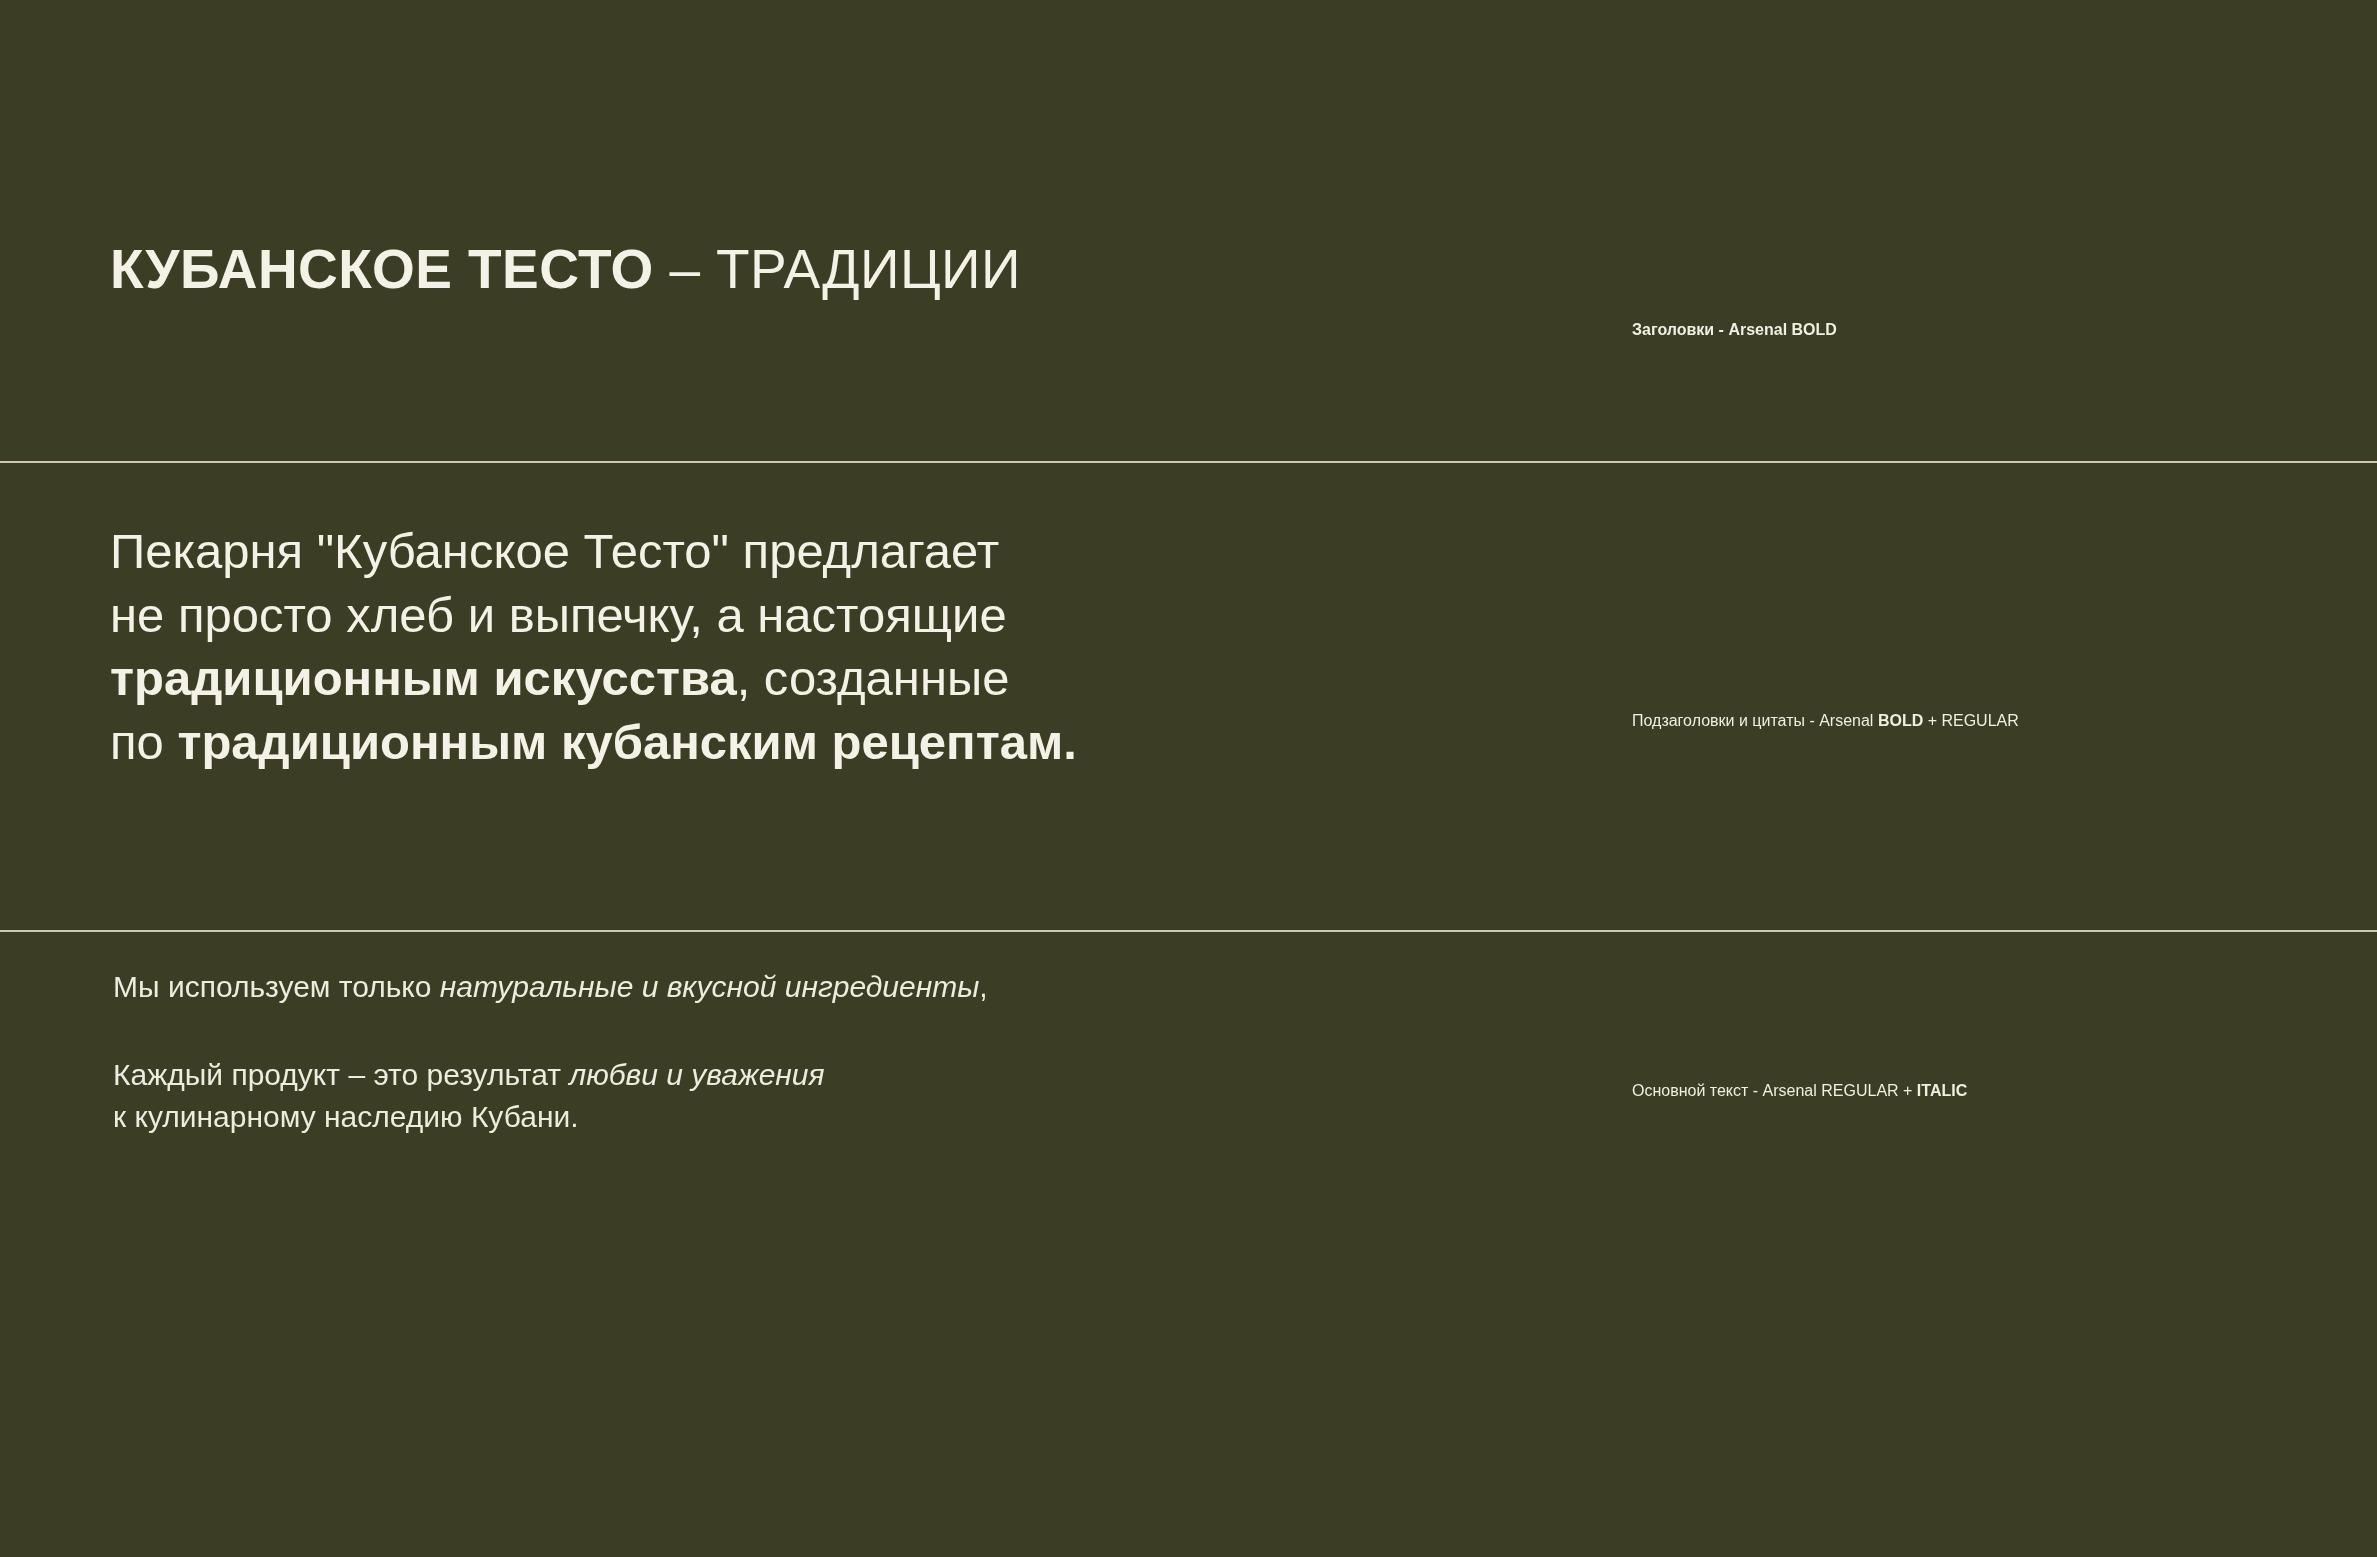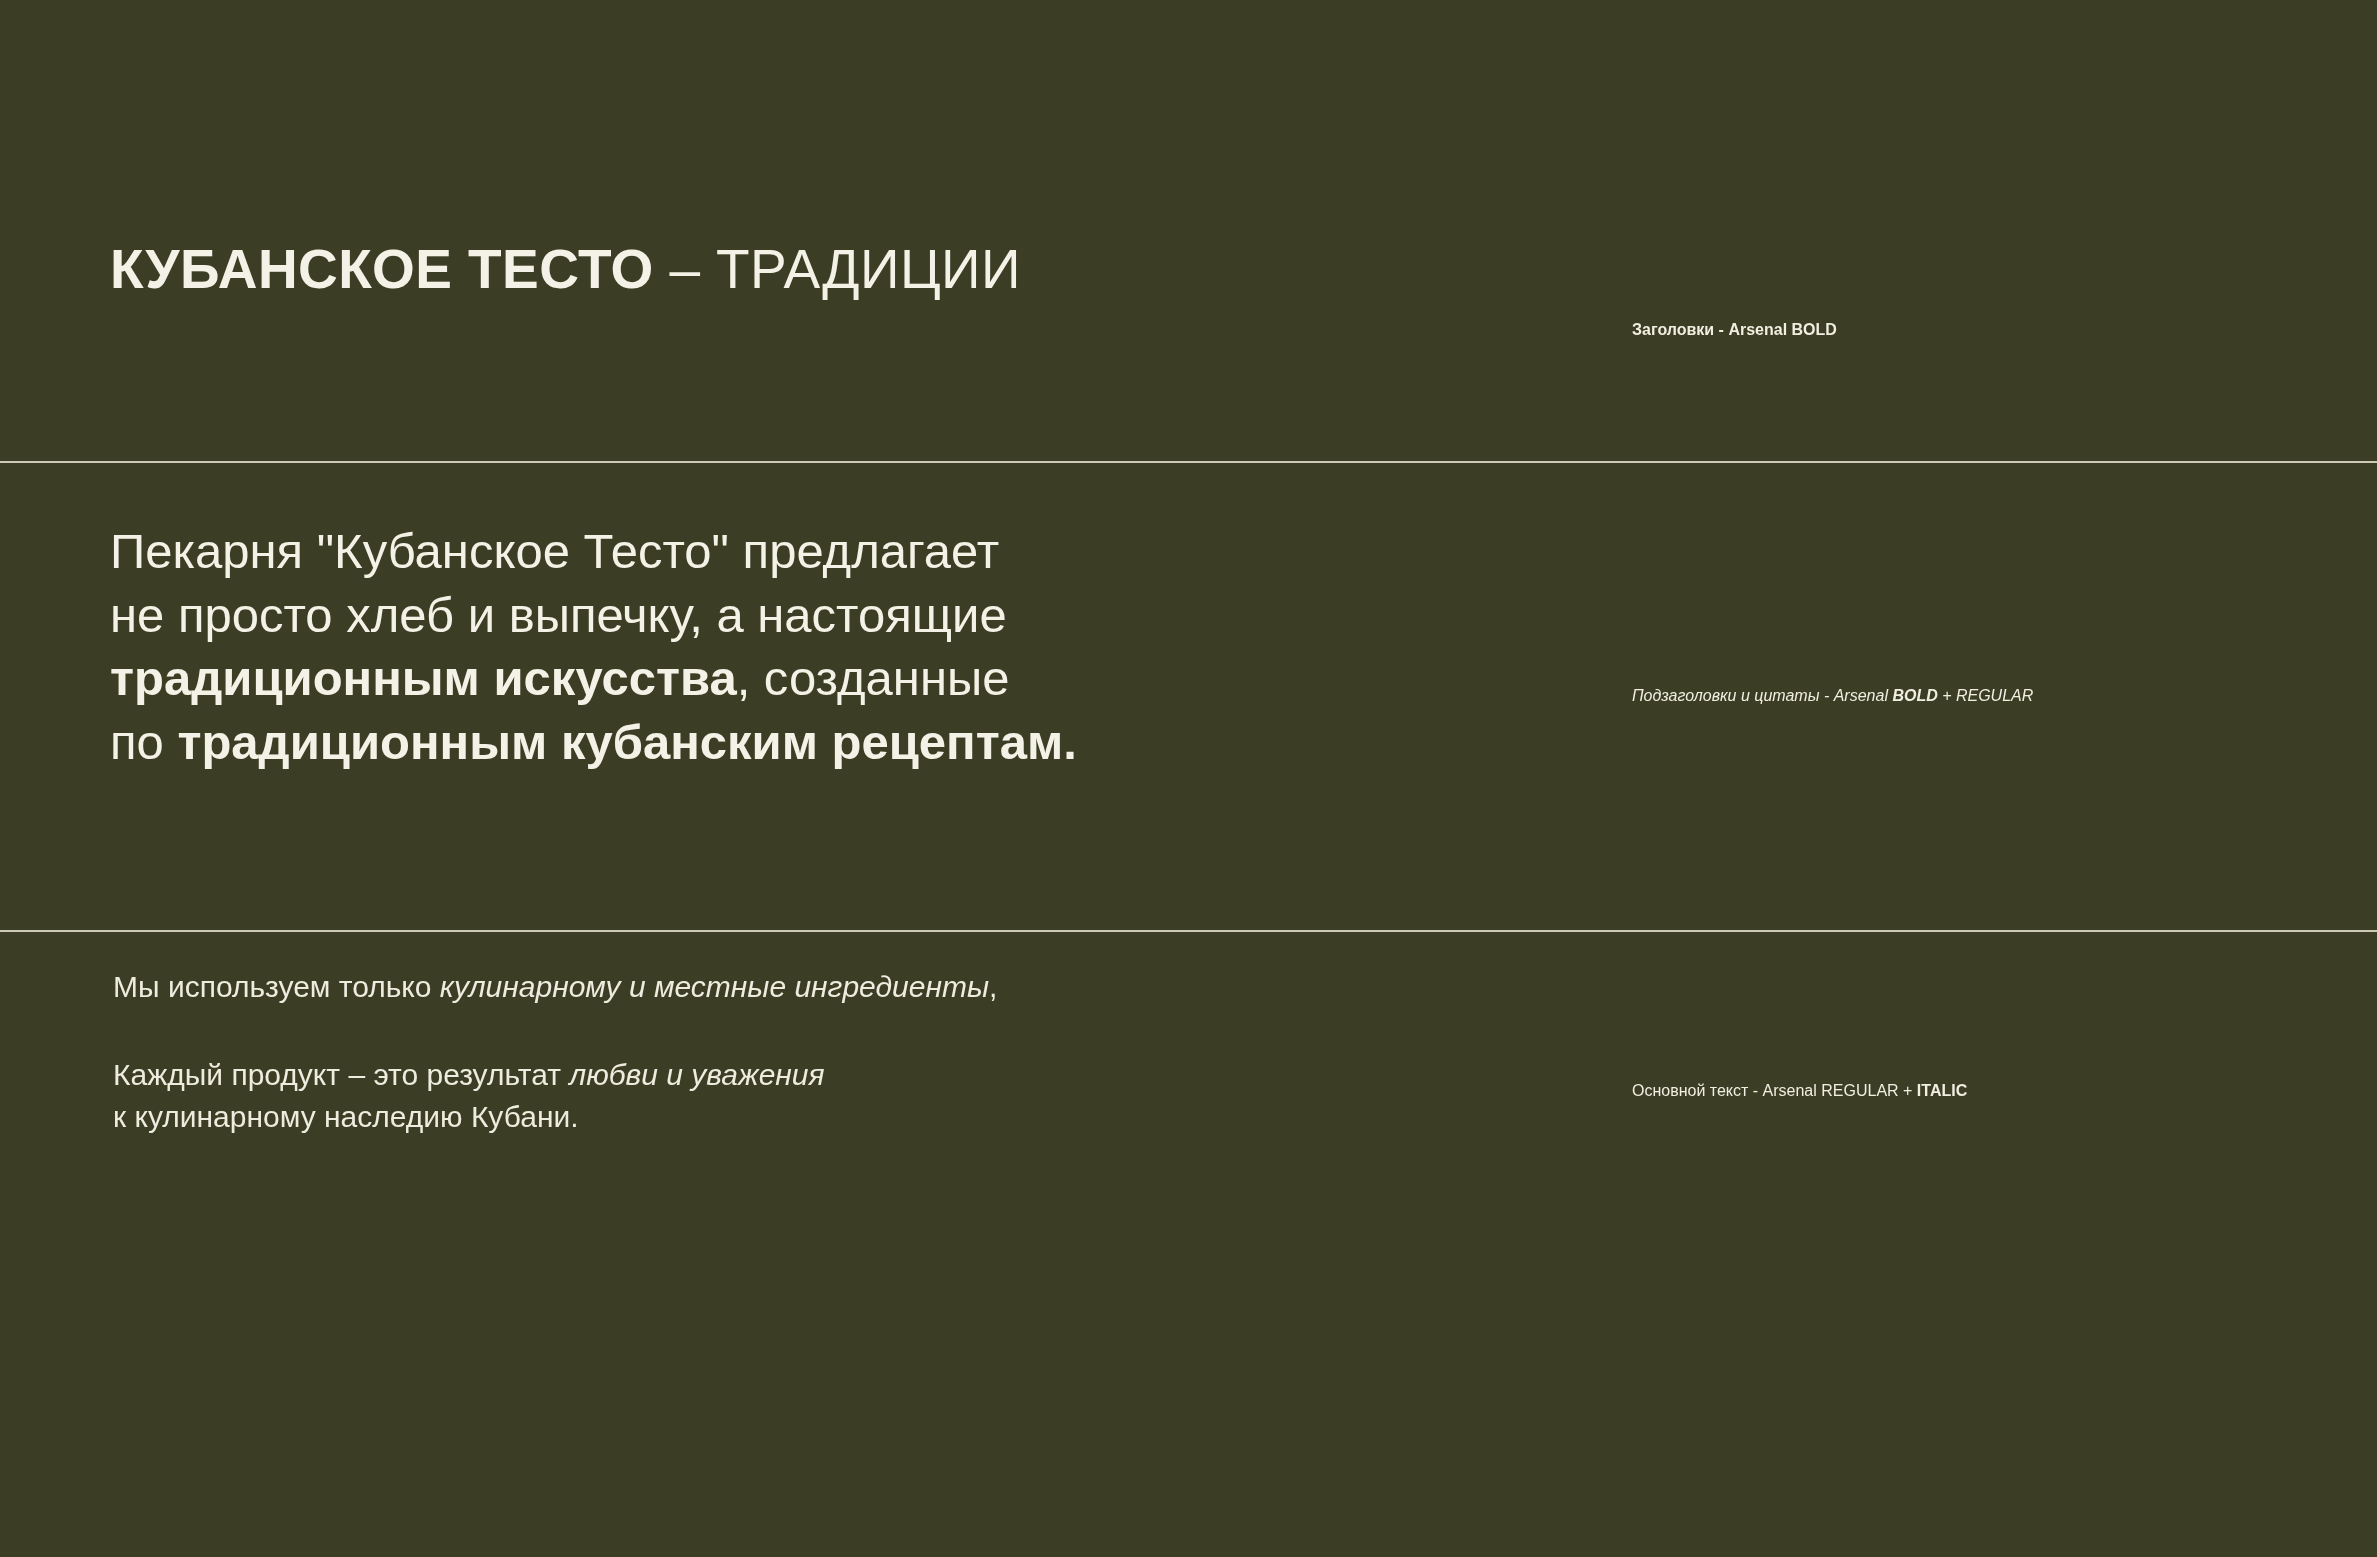--- a/index.html
+++ b/index.html
@@ -89,21 +89,21 @@
 
   
   .annot {
     position: absolute;
     font-size: 16px;
     color: #f1eee2;
     white-space: nowrap;
   }
   .annot .b { font-weight: 700; }
   .annot-1 { left: 1632px; top: 321px; font-weight: 700; }
-  .annot-2 { left: 1632px; top: 687px; font-style: italic; }
+  .annot-2 { left: 1632px; top: 712px; }
   .annot-3 { left: 1632px; top: 1082px; }
 </style>
 </head>
 <body>
 
 <div class="page">
 
   <div class="block-heading">
     <div class="heading-line"><span class="bold">КУБАНСКОЕ ТЕСТО</span><span> – ТРАДИЦИИ</span></div>
   </div>
@@ -114,21 +114,21 @@
     <div class="lead-line">Пекарня "Кубанское Тесто" предлагает</div>
     <div class="lead-line">не просто хлеб и выпечку, а настоящие</div>
     <div class="lead-line"><span class="bold">традиционным искусства</span><span>, созданные</span></div>
     <div class="lead-line"><span>по </span><span class="bold">традиционным кубанским рецептам.</span></div>
   </div>
 
   <div class="rule rule-2"></div>
 
   <div class="block-body">
     <div class="body-par">
-      <div><span>Мы используем только </span><span class="ital">кулинарному и местные ингредиенты</span><span>,</span></div>
+      <div><span>Мы используем только </span><span class="ital">натуральные и вкусной ингредиенты</span><span>,</span></div>
     </div>
     <div class="body-par">
       <div><span>Каждый продукт – это результат </span><span class="ital">любви и уважения</span></div>
       <div>к кулинарному наследию Кубани.</div>
     </div>
   </div>
 
   <div class="annot annot-1">Заголовки - Arsenal BOLD</div>
 
   <div class="annot annot-2"><span>Подзаголовки и цитаты - Arsenal </span><span class="b">BOLD</span><span> + REGULAR</span></div>

